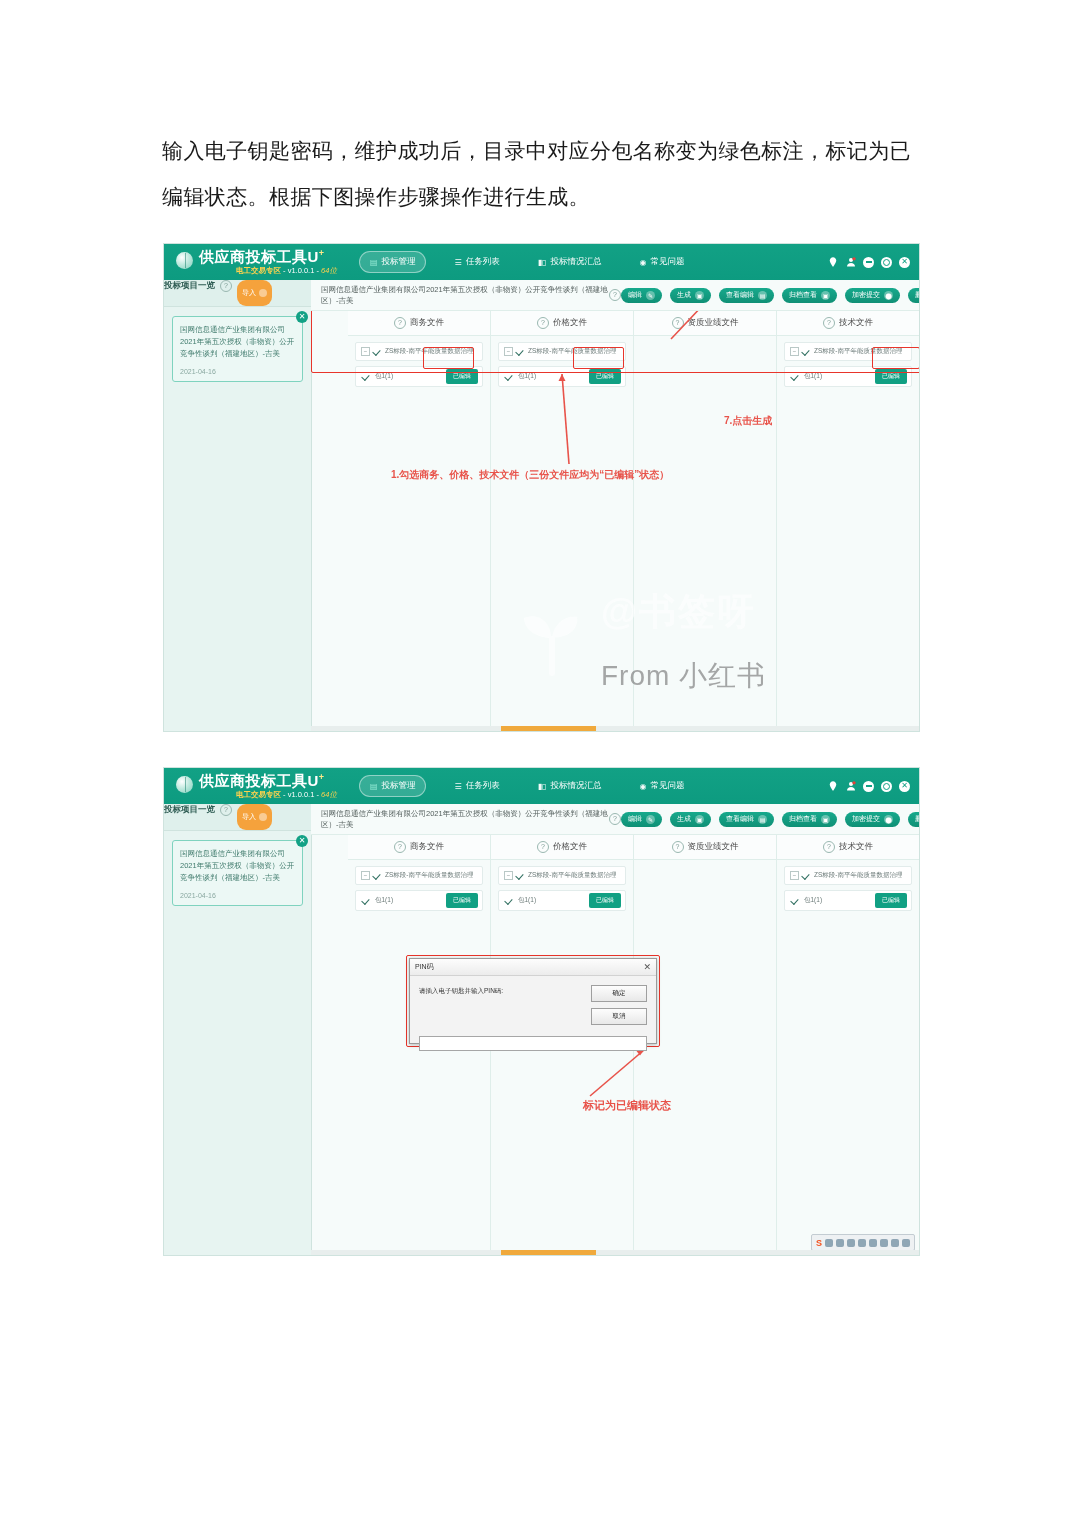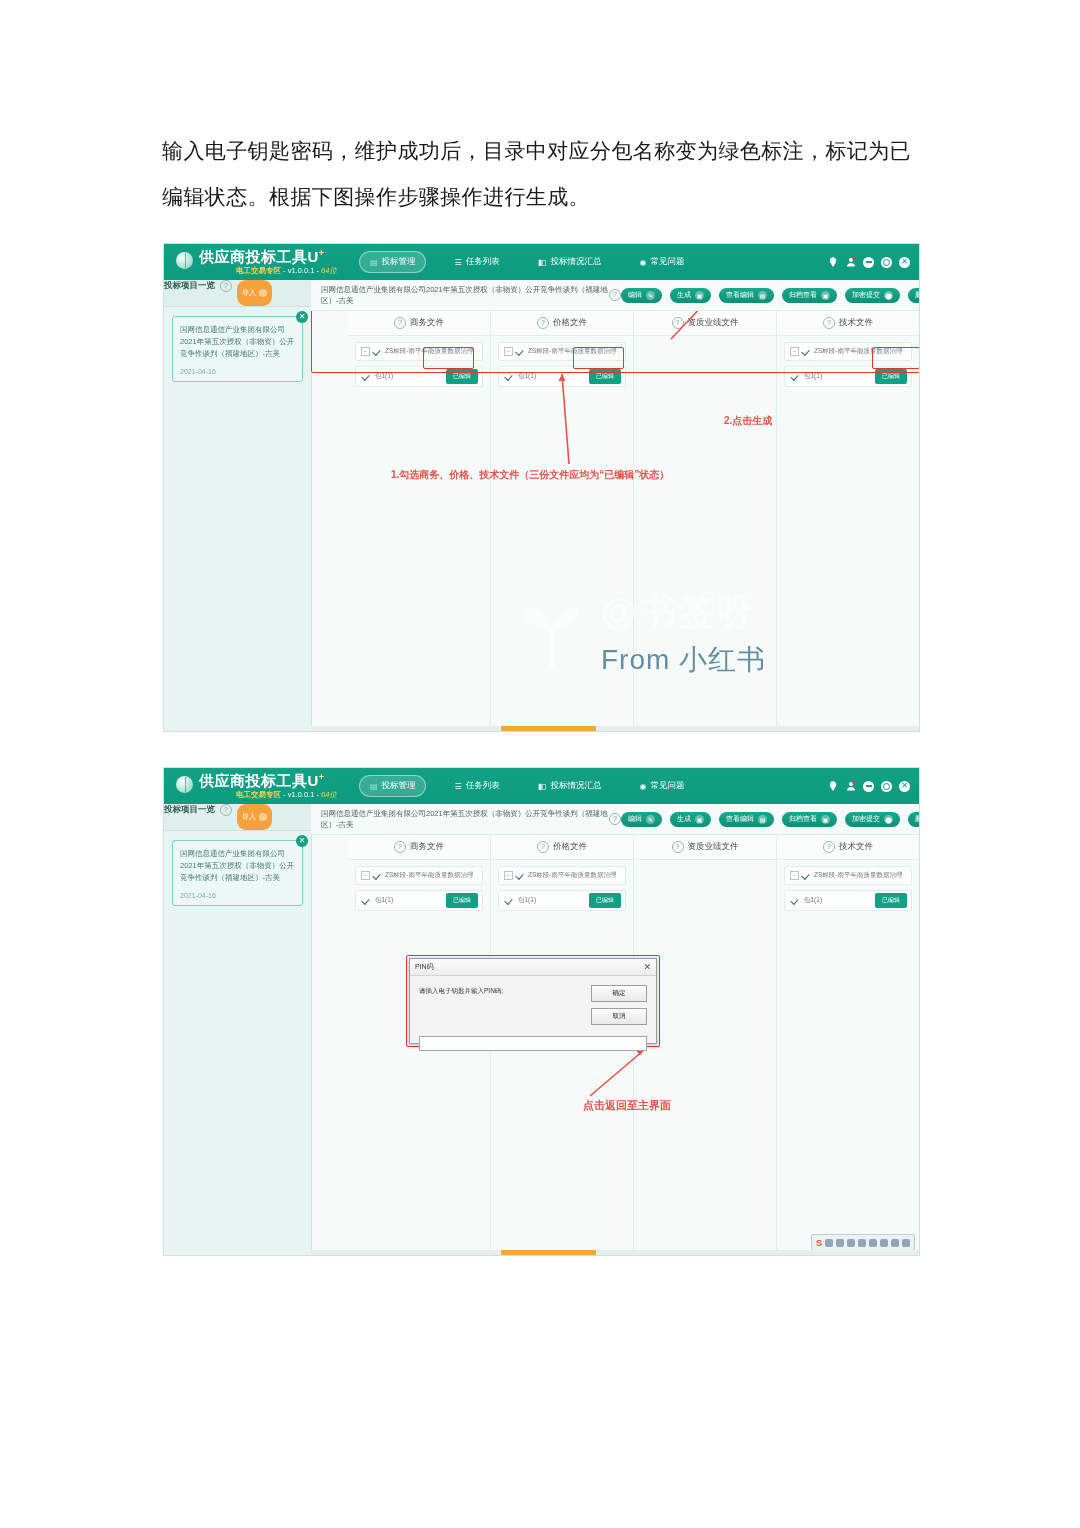--- a/index.html
+++ b/index.html
@@ -149,21 +149,21 @@
     width:9px;height:9px;border-radius:50%;background:rgba(255,255,255,.35);
     display:flex;align-items:center;justify-content:center;font-size:6px;
   }
   
   .anno{position:absolute;color:#e8534a;font-weight:bold;white-space:nowrap;
     font-family:"Liberation Sans","DejaVu Sans",sans-serif;}
   .arrow-svg{position:absolute;left:0;top:0;width:755px;height:487px;pointer-events:none;}
   
   .wm{position:absolute;pointer-events:none;opacity:.62;}
   .wm-txt1{font-size:37px;color:#ffffff;font-weight:bold;letter-spacing:2px;}
-  .wm-txt2{font-size:28px;color:#0c4a6e;letter-spacing:1px;margin-top:4px;}
+  .wm-txt2{font-size:28px;color:#737373;letter-spacing:1px;margin-top:20px;}
   
   .dialog{
     position:absolute;background:#f3f3f3;border:1px solid #9a9a9a;
     box-shadow:0 1px 4px rgba(0,0,0,.25);z-index:9;
   }
   .dlg-title{
     height:16px;display:flex;align-items:center;padding:0 5px;
     background:linear-gradient(180deg,#fdfdfd,#ececec);border-bottom:1px solid #d2d2d2;
   }
   .dlg-title-txt{font-size:7px;color:#333;}
@@ -383,21 +383,21 @@
   <div class="hl-box" style="left:409px;top:103px;width:49px;height:20px;"></div>
   <div class="hl-box" style="left:708px;top:103px;width:46px;height:20px;"></div>
 
   <svg class="arrow-svg">
     <path d="M 507 95 L 540 60" stroke="#e8534a" stroke-width="1.6" fill="none"></path>
     <path d="M 540 60 l -7 1.5 l 4 4 z" fill="#e8534a"></path>
     <path d="M 405 220 L 398 130" stroke="#e8534a" stroke-width="1.6" fill="none"></path>
     <path d="M 398 130 l -3.5 7 l 7 0 z" fill="#e8534a"></path>
   </svg>
 
-  <div class="anno" style="left:560px;top:170px;font-size:10px;">2.点击生成</div>
+  <div class="anno" style="left:560px;top:170px;font-size:10px;">7.点击生成</div>
   <div class="anno" style="left:227px;top:224px;font-size:10px;">1.勾选商务、价格、技术文件（三份文件应均为“已编辑”状态）</div>
 
   <div class="scroll-h">
       <i></i>
     </div>
 </div>
 
 <div class="app" id="shot2">
 
   <div class="titlebar">
@@ -579,21 +579,21 @@
       </div>
     </div>
     <div class="dlg-input"></div>
   </div>
   <div class="hl-box" style="left:242px;top:187px;width:252px;height:90px;"></div>
 
   <svg class="arrow-svg">
     <path d="M 426 328 L 480 282" stroke="#e8534a" stroke-width="1.6" fill="none"></path>
     <path d="M 480 282 l -7.5 1 l 3.5 4.5 z" fill="#e8534a"></path>
   </svg>
-  <div class="anno" style="left:419px;top:330px;font-size:11px;">点击返回至主界面</div>
+  <div class="anno" style="left:419px;top:330px;font-size:11px;">标记为已编辑状态</div>
 
   <div class="imebar">
     <span class="ime-logo">S</span>
     <i class="ime-ic"></i>
     <i class="ime-ic"></i>
     <i class="ime-ic"></i>
     <i class="ime-ic"></i>
     <i class="ime-ic"></i>
     <i class="ime-ic"></i>
     <i class="ime-ic"></i>

